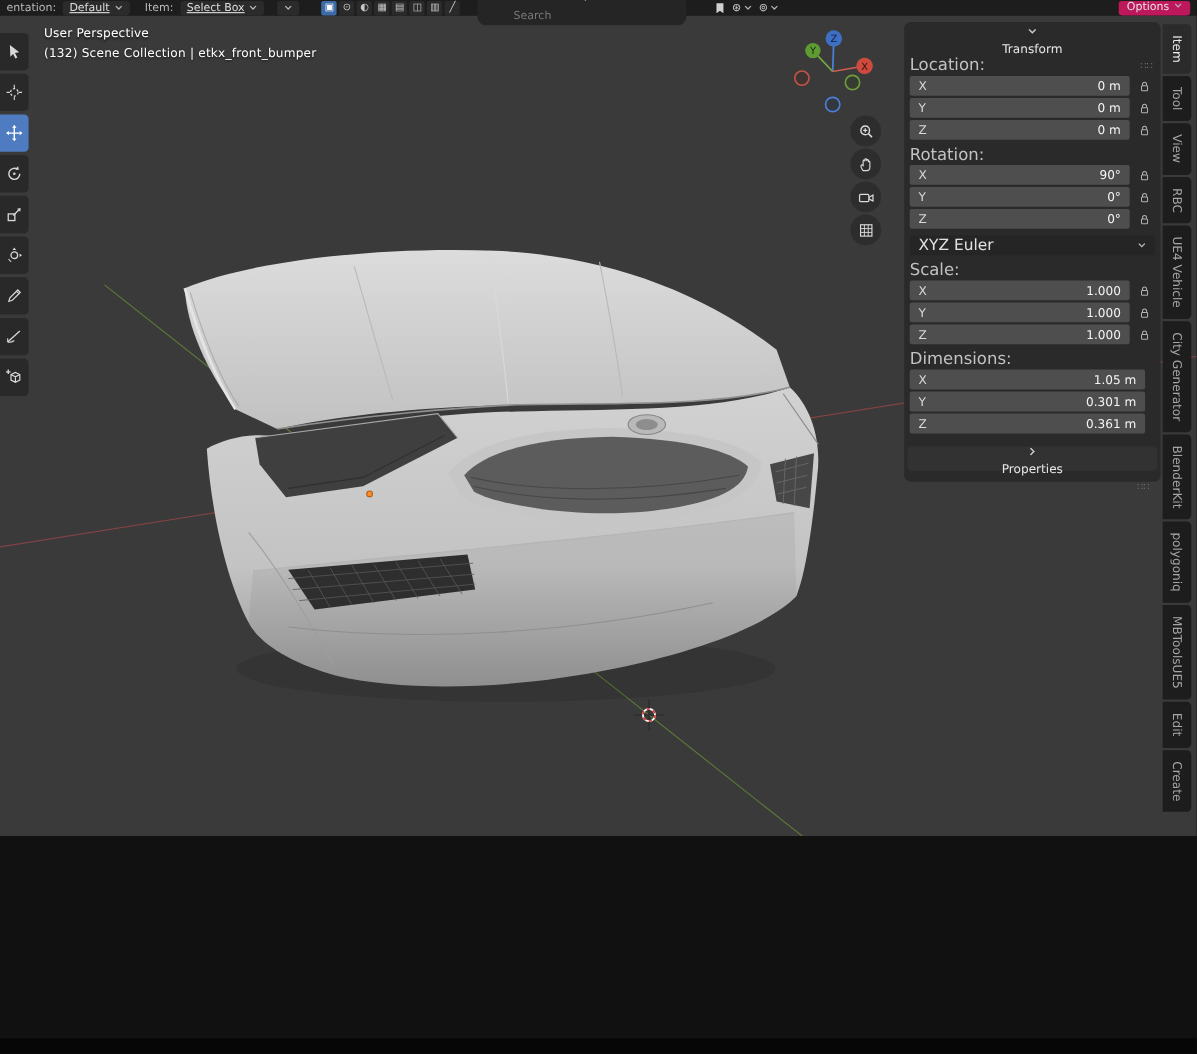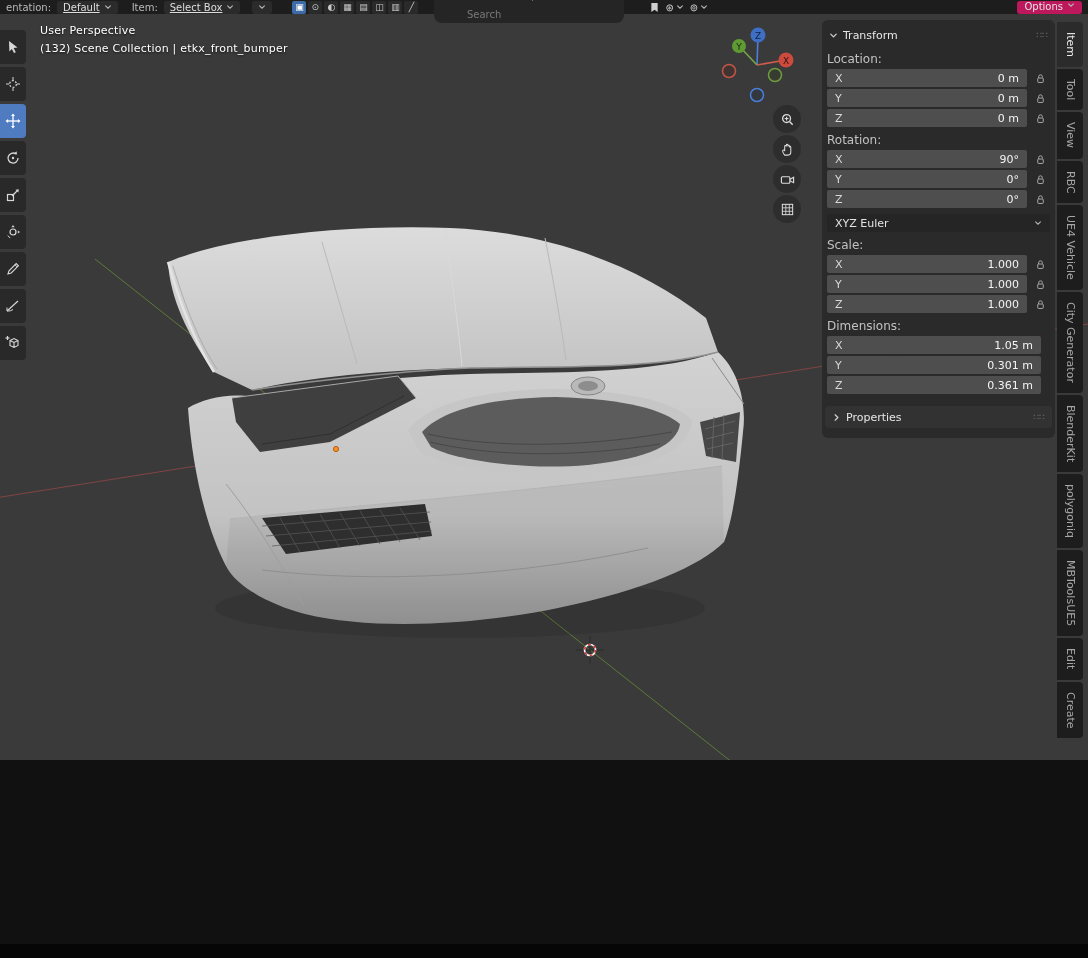--- a/index.html
+++ b/index.html
@@ -52,38 +52,38 @@
   .vbtns { position:absolute; left:773px; top:91px; display:flex; flex-direction:column; gap:2px; z-index:6; }
   .vbtn { width:28px; height:28px; border-radius:50%; background:rgba(42,42,42,.8); border:none;
     color:#dcdcdc; display:flex; align-items:center; justify-content:center; cursor:pointer; }
   .vbtn svg { width:15px; height:15px; }
 
   
   .npanel { position:absolute; left:822px; top:6px; width:233px; height:418px;
     background:rgba(41,41,41,.97); border-radius:6px; z-index:12; padding-top:4px;
     color:#c6c6c6; }
   .sect-header { display:flex; align-items:center; gap:5px; height:22px; font-size:11px;
-    color:#e6e6e6; padding:0 7px; cursor:pointer; }
+    color:#e6e6e6; padding:0 7px; cursor:pointer;flex-direction:column; }
   .sect-header .chev { width:9px; height:9px; color:#cfcfcf; }
   .grip { margin-left:auto; color:#6f6f6f; font-size:9px; letter-spacing:0px; }
-  .plabel { font-size:12px; color:#c2c2c2; height:14px; line-height:14px; padding:0 5px;
+  .plabel { font-size:15px; color:#c2c2c2; height:14px; line-height:14px; padding:0 5px;
     margin:6px 0 3px 0; }
   .plabel.first { margin-top:6px; }
   .prow { display:flex; align-items:center; height:18px; margin:0 2px 2px 5px; }
   .pfield { flex:1; display:flex; justify-content:space-between; align-items:center;
     background:#4e4e4e; border-radius:2px; height:18px; padding:0 8px; font-size:11px;
     cursor:pointer; }
   .pfield .axis { color:#d9d9d9; }
   .pfield .val { color:#f4f4f4; }
   .lockcol { width:26px; display:flex; justify-content:center; color:#b3b3b3; cursor:pointer; }
   .lockcol svg { width:11px; height:11px; }
   .prow.full .pfield { margin-right:12px; }
   .pdrop { display:flex; align-items:center; justify-content:space-between; background:#252525;
     border:none; border-radius:3px; height:18px; margin:6px 5px 0 5px; width:calc(100% - 10px);
-    color:#e2e2e2; font-size:11px; padding:0 8px; font-family:inherit; cursor:pointer; }
+    color:#e2e2e2; font-size:14px; padding:0 8px; font-family:inherit; cursor:pointer; }
   .props-header { margin:12px 3px 0 3px; background:#323232; border-radius:4px; }
 
   
   .tabs { position:absolute; left:1057px; top:8px; display:flex; flex-direction:column; gap:2px; z-index:12; }
   .tab { writing-mode:vertical-rl; width:26px; padding:10px 0; display:flex; align-items:center;
     justify-content:center; background:#1d1d1d; color:#a6a6a6; font-size:11px;
     border-radius:0 4px 4px 0; cursor:pointer; }
   .tab.active { background:#2b2b2b; color:#ececec; }
 
   

